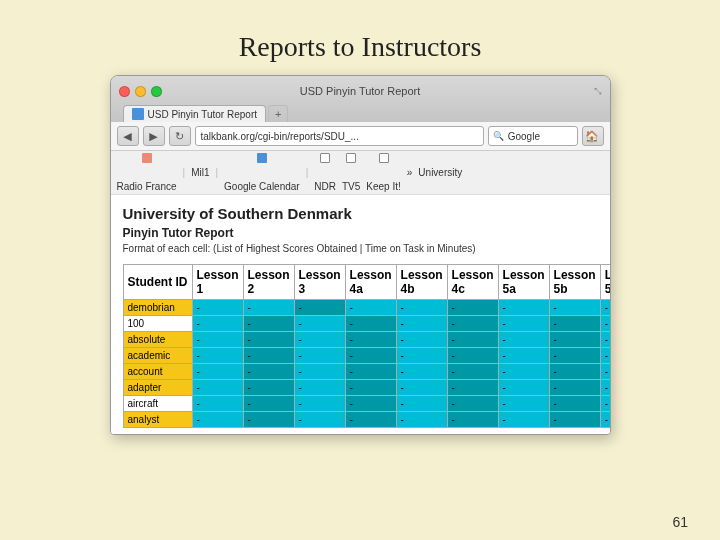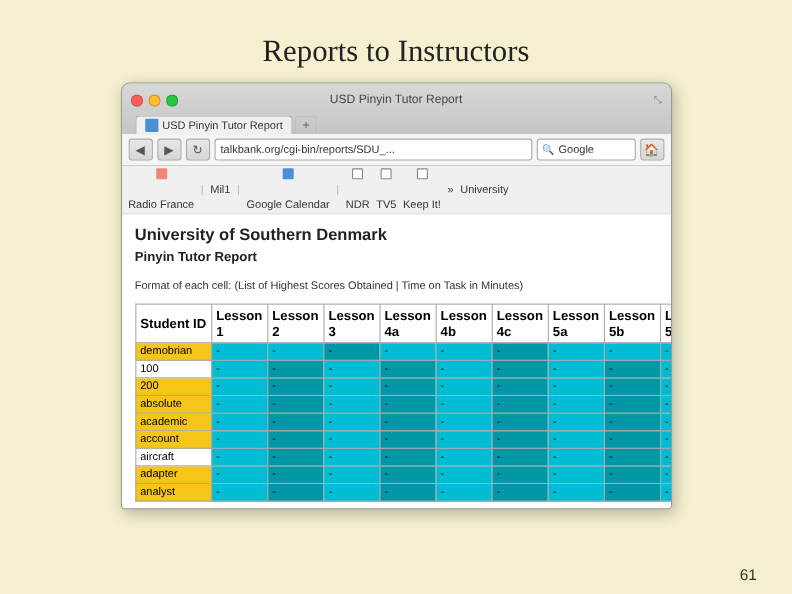--- a/index.html
+++ b/index.html
@@ -212,21 +212,21 @@
     .uni-name {
       font-size: 15px;
       font-weight: bold;
       color: #222;
       margin-bottom: 4px;
     }
     .report-title {
       font-size: 12px;
       font-weight: bold;
       color: #222;
-      margin-bottom: 14px;
+      margin-bottom: 2px;
     }
     .format-note {
       font-size: 10px;
       color: #333;
       margin-bottom: 8px;
       line-height: 1.4;
     }
 
     
     .report-table {
@@ -385,32 +385,20 @@
             <td class="cell-dark-cyan">-</td>
             <td class="cell-cyan">-</td>
             <td class="cell-dark-cyan">-</td>
             <td class="cell-cyan">-</td>
             <td class="cell-dark-cyan">-</td>
             <td class="cell-cyan">-</td>
             <td class="cell-dark-cyan">-</td>
             <td class="cell-cyan">-</td>
           </tr>
           <tr>
-            <td class="cell-yellow">200</td>
-            <td class="cell-cyan">-</td>
-            <td class="cell-dark-cyan">-</td>
-            <td class="cell-cyan">-</td>
-            <td class="cell-dark-cyan">-</td>
-            <td class="cell-cyan">-</td>
-            <td class="cell-dark-cyan">-</td>
-            <td class="cell-cyan">-</td>
-            <td class="cell-dark-cyan">-</td>
-            <td class="cell-cyan">-</td>
-          </tr>
-          <tr>
             <td class="cell-yellow">absolute</td>
             <td class="cell-cyan">-</td>
             <td class="cell-dark-cyan">-</td>
             <td class="cell-cyan">-</td>
             <td class="cell-dark-cyan">-</td>
             <td class="cell-cyan">-</td>
             <td class="cell-dark-cyan">-</td>
             <td class="cell-cyan">-</td>
             <td class="cell-dark-cyan">-</td>
             <td class="cell-cyan">-</td>
@@ -433,33 +421,33 @@
             <td class="cell-dark-cyan">-</td>
             <td class="cell-cyan">-</td>
             <td class="cell-dark-cyan">-</td>
             <td class="cell-cyan">-</td>
             <td class="cell-dark-cyan">-</td>
             <td class="cell-cyan">-</td>
             <td class="cell-dark-cyan">-</td>
             <td class="cell-cyan">-</td>
           </tr>
           <tr>
+            <td class="cell-yellow">adapter</td>
+            <td class="cell-cyan">-</td>
+            <td class="cell-dark-cyan">-</td>
+            <td class="cell-cyan">-</td>
+            <td class="cell-dark-cyan">-</td>
+            <td class="cell-cyan">-</td>
+            <td class="cell-dark-cyan">-</td>
+            <td class="cell-cyan">-</td>
+            <td class="cell-dark-cyan">-</td>
+            <td class="cell-cyan">-</td>
+          </tr>
+          <tr>
             <td>aircraft</td>
-            <td class="cell-cyan">-</td>
-            <td class="cell-dark-cyan">-</td>
-            <td class="cell-cyan">-</td>
-            <td class="cell-dark-cyan">-</td>
-            <td class="cell-cyan">-</td>
-            <td class="cell-dark-cyan">-</td>
-            <td class="cell-cyan">-</td>
-            <td class="cell-dark-cyan">-</td>
-            <td class="cell-cyan">-</td>
-          </tr>
-          <tr>
-            <td class="cell-yellow">adapter</td>
             <td class="cell-cyan">-</td>
             <td class="cell-dark-cyan">-</td>
             <td class="cell-cyan">-</td>
             <td class="cell-dark-cyan">-</td>
             <td class="cell-cyan">-</td>
             <td class="cell-dark-cyan">-</td>
             <td class="cell-cyan">-</td>
             <td class="cell-dark-cyan">-</td>
             <td class="cell-cyan">-</td>
           </tr>

